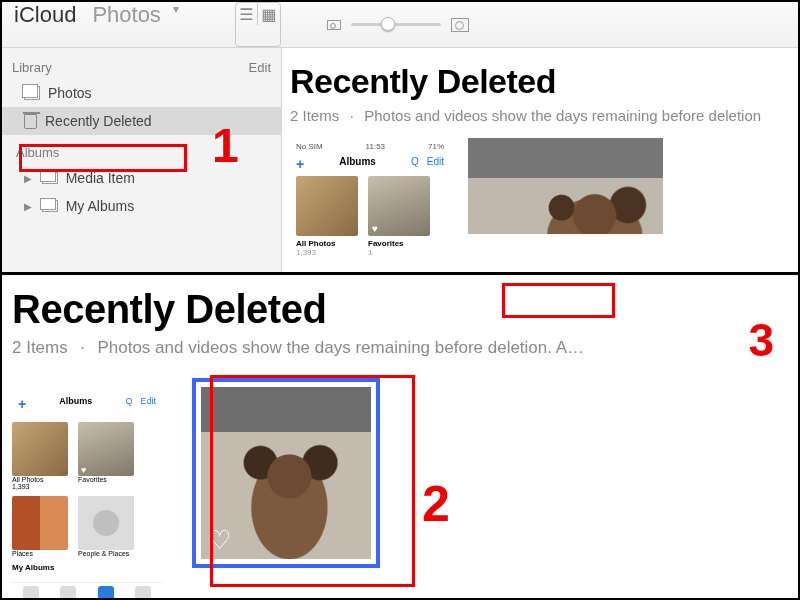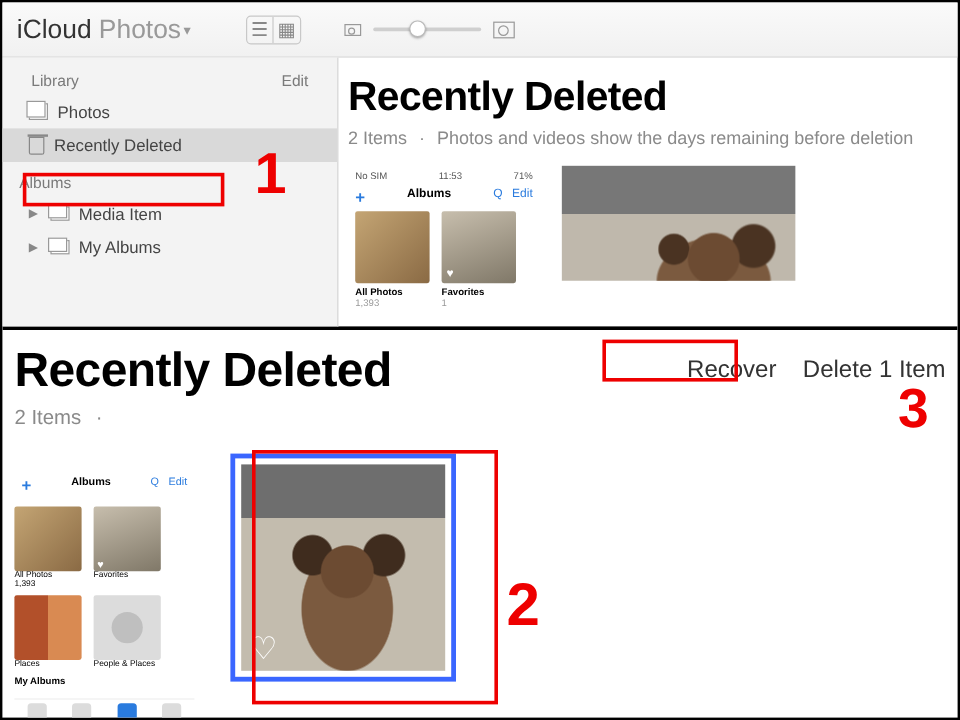--- a/index.html
+++ b/index.html
@@ -6,21 +6,21 @@
   body {
     font-family: -apple-system, "Helvetica Neue", Arial, sans-serif;
     width: 800px; height: 600px;
     background: #fff;
     overflow: hidden;
     border: 2px solid #000;
   }
   
   .top-half { height: 273px; border-bottom: 3px solid #000; position: relative; }
   .titlebar {
-    height: 46px; display: flex; align-items: center; gap: 6px;
+    height: 46px; display: flex; gap: 16px;
     padding: 0 12px; border-bottom: 1px solid #d6d6d6;
     background: linear-gradient(#fafafa,#f1f1f1);
   }
   .titlebar .app { font-size: 22px; font-weight: 500; color: #333; }
   .titlebar .section { font-size: 22px; color: #999; }
   .titlebar .chev { color:#999; font-size:12px; margin-left:-4px; }
   .view-toggle {
     margin-left: 40px; display:flex; border:1px solid #c8c8c8; border-radius:4px; overflow:hidden;
   }
   .view-toggle span { width:22px; height:22px; display:flex; align-items:center; justify-content:center; }
@@ -28,21 +28,21 @@
   .view-toggle span:last-child { color:#888; }
   .thumb-ctrl { margin-left:30px; display:flex; align-items:center; gap:10px; }
   .thumb-ctrl .mini { width:14px;height:10px;border:1px solid #999; position:relative;}
   .thumb-ctrl .mini::after{content:"";position:absolute;left:2px;top:2px;width:4px;height:4px;border:1px solid #999;border-radius:50%;}
   .slider-track { width:90px; height:3px; background:#cfcfcf; border-radius:2px; position:relative;}
   .slider-thumb { width:14px;height:14px;border-radius:50%;background:#fff;border:1px solid #bbb;position:absolute;top:-6px;left:30px;box-shadow:0 1px 2px rgba(0,0,0,.3);}
   .thumb-ctrl .big { width:18px;height:14px;border:1px solid #999; position:relative;}
   .thumb-ctrl .big::after{content:"";position:absolute;left:3px;top:2px;width:7px;height:7px;border:1px solid #999;border-radius:50%;}
   .body-row { display:flex; height:calc(100% - 46px); }
   .sidebar { width:280px; background:#f3f3f3; border-right:1px solid #d6d6d6; padding:8px 0; font-size:14px; color:#444; position:relative;}
-  .sb-head { display:flex; justify-content:space-between; padding:4px 24px; color:#7a7a7a; font-size:13px;}
+  .sb-head { display:flex; justify-content:space-between; padding:4px 10px; color:#7a7a7a; font-size:13px;}
   .sb-item { display:flex; align-items:center; gap:8px; padding:6px 14px 6px 22px; }
   .sb-item.sel { background:#d9d9d9; }
   .sb-icon { width:16px; height:14px; display:inline-block; position:relative;}
   .i-photos { border:1px solid #999; background:#fff;}
   .i-photos::before{content:"";position:absolute;left:-3px;top:-3px;width:14px;height:12px;border:1px solid #999;background:#fff;}
   .i-hidden { border:1px solid #999; background:#fff;}
   .i-hidden::after{content:"";position:absolute;left:1px;top:6px;width:18px;height:1px;background:#999;transform:rotate(25deg);}
   .i-trash { width:13px;height:15px;border:1px solid #888;border-radius:0 0 2px 2px;}
   .i-trash::before{content:"";position:absolute;left:-2px;top:-3px;width:17px;height:2px;background:#888;}
   .i-folder { width:16px;height:12px;border:1px solid #999;background:#fff;position:relative;}
@@ -206,28 +206,25 @@
           </div>
       </div>
     </div>
   </div>
   <div class="callout n1">1</div>
 </div>
 
 <div class="bottom-half">
   <div class="bh-top">
     <div class="h1b">Recently Deleted</div>
-    <div class="actions">
-      <span>Recover</span>
-      <span>Delete 1 Item</span>
-    </div>
   </div>
   <div class="subline2">
     <span>2 Items</span>
     <span>·</span>
+    <span>Photos and videos show the days remaining before deletion. A…</span>
   </div>
 
   <div class="thumbs2">
     <div class="phone-mock2">
       <div class="phone-top">
           <span></span>
           <span></span>
           <span></span>
         </div>
       <div class="phone-nav">

